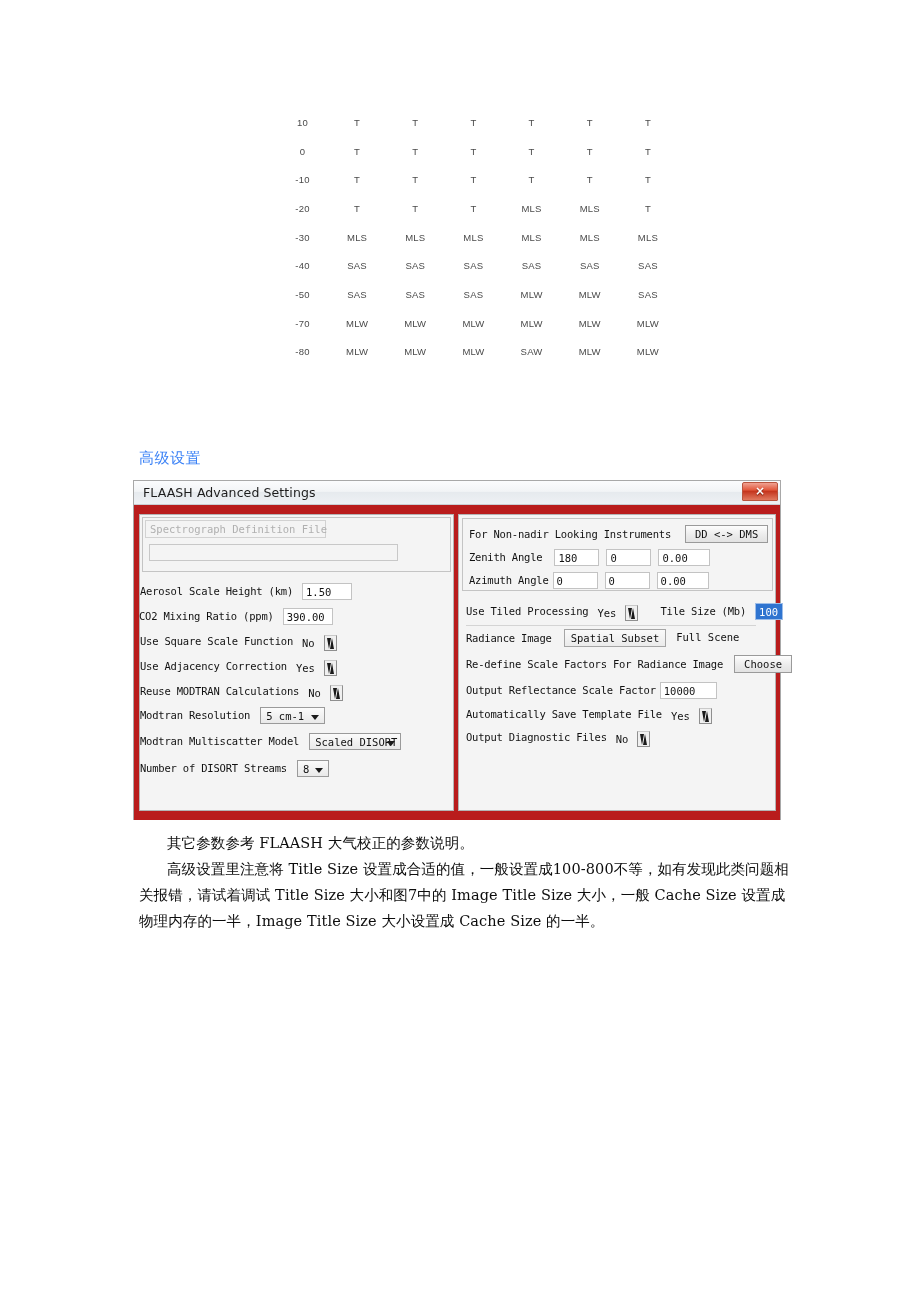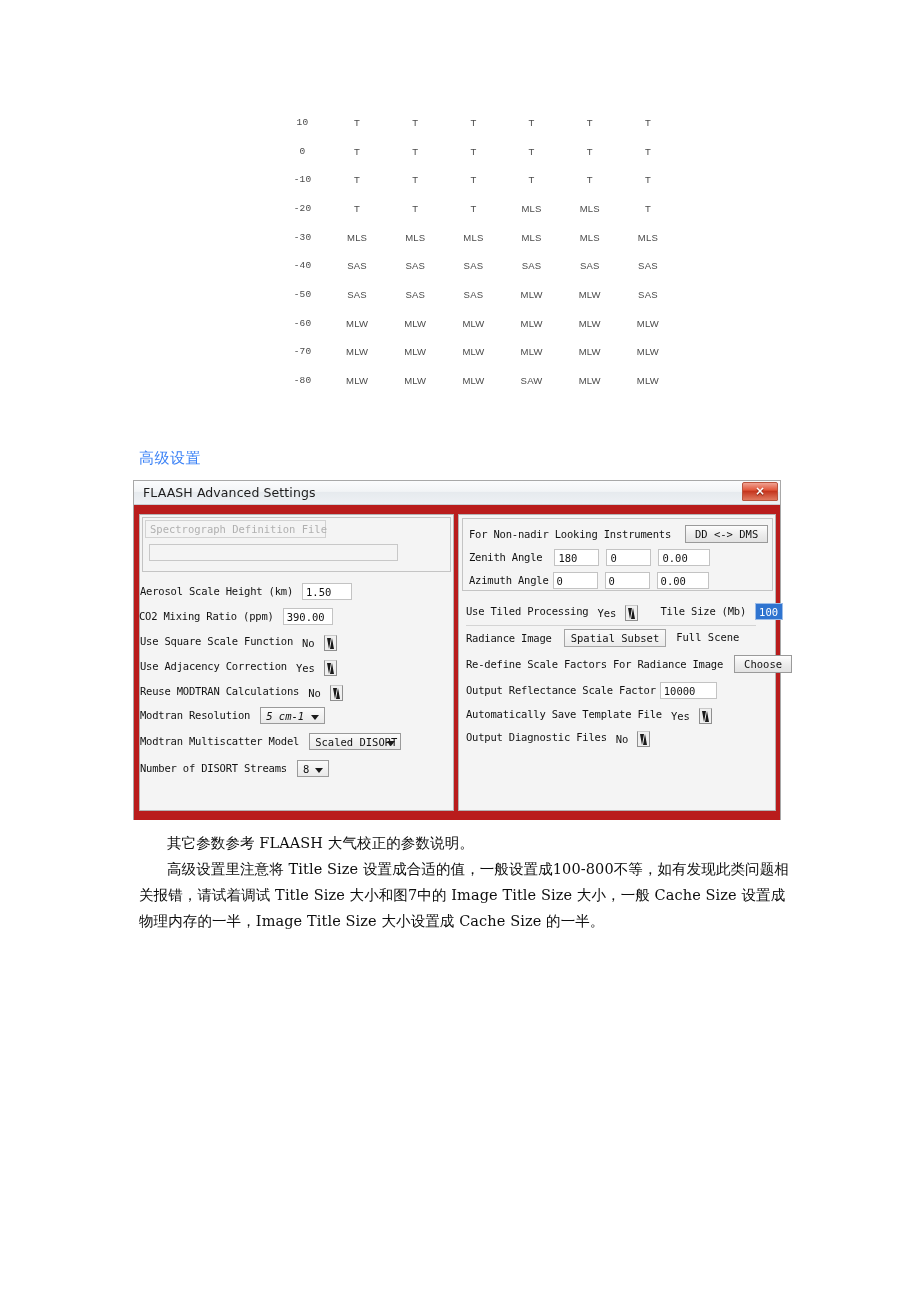--- a/index.html
+++ b/index.html
@@ -30,21 +30,20 @@
     padding: 0;
     height: 28.7px;
     text-align: center;
     vertical-align: middle;
     font-weight: 400;
     letter-spacing: 0.2px;
   }
   #atmos-table td.lat-col {
     width: 50px;
     text-align: center;
-    font-family: Liberation Mono, monospace;
   }
   #atmos-table td.val-col {
     width: 57px;
   }
 
   
   #section-heading {
     position: absolute;
     left: 139px;
     top: 449px;
@@ -403,29 +402,20 @@
     <tr>
       <td class="lat-col">-50</td>
       <td class="val-col">SAS</td>
       <td class="val-col">SAS</td>
       <td class="val-col">SAS</td>
       <td class="val-col">MLW</td>
       <td class="val-col">MLW</td>
       <td class="val-col">SAS</td>
     </tr>
     <tr>
-      <td class="lat-col">-60</td>
-      <td class="val-col">MLW</td>
-      <td class="val-col">MLW</td>
-      <td class="val-col">MLW</td>
-      <td class="val-col">MLW</td>
-      <td class="val-col">MLW</td>
-      <td class="val-col">MLW</td>
-    </tr>
-    <tr>
       <td class="lat-col">-70</td>
       <td class="val-col">MLW</td>
       <td class="val-col">MLW</td>
       <td class="val-col">MLW</td>
       <td class="val-col">MLW</td>
       <td class="val-col">MLW</td>
       <td class="val-col">MLW</td>
     </tr>
     <tr>
       <td class="lat-col">-80</td>
@@ -488,21 +478,21 @@
       <div class="row" style="left:0px; top:166px;">
         <span class="mono">Reuse MODTRAN Calculations</span>
         <span class="toggle-widget">
           <span class="toggle-val" style="margin-left:5px;">No</span>
           <span class="arrows-btn"></span>
         </span>
       </div>
 
       <div class="row" style="left:0px; top:190px;">
         <span class="mono">Modtran Resolution</span>
-        <span class="dropdown" style="width:65px; margin-left:6px;font-style:italic;">
+        <span class="dropdown" style="width:65px; margin-left:6px;">
           <span>5 cm-1</span>
           <span class="caret"></span>
         </span>
       </div>
 
       <div class="row" style="left:0px; top:216px;">
         <span class="mono">Modtran Multiscatter Model</span>
         <span class="dropdown" style="width:92px; margin-left:6px;">
           <span>Scaled DISORT</span>
           <span class="caret"></span>

